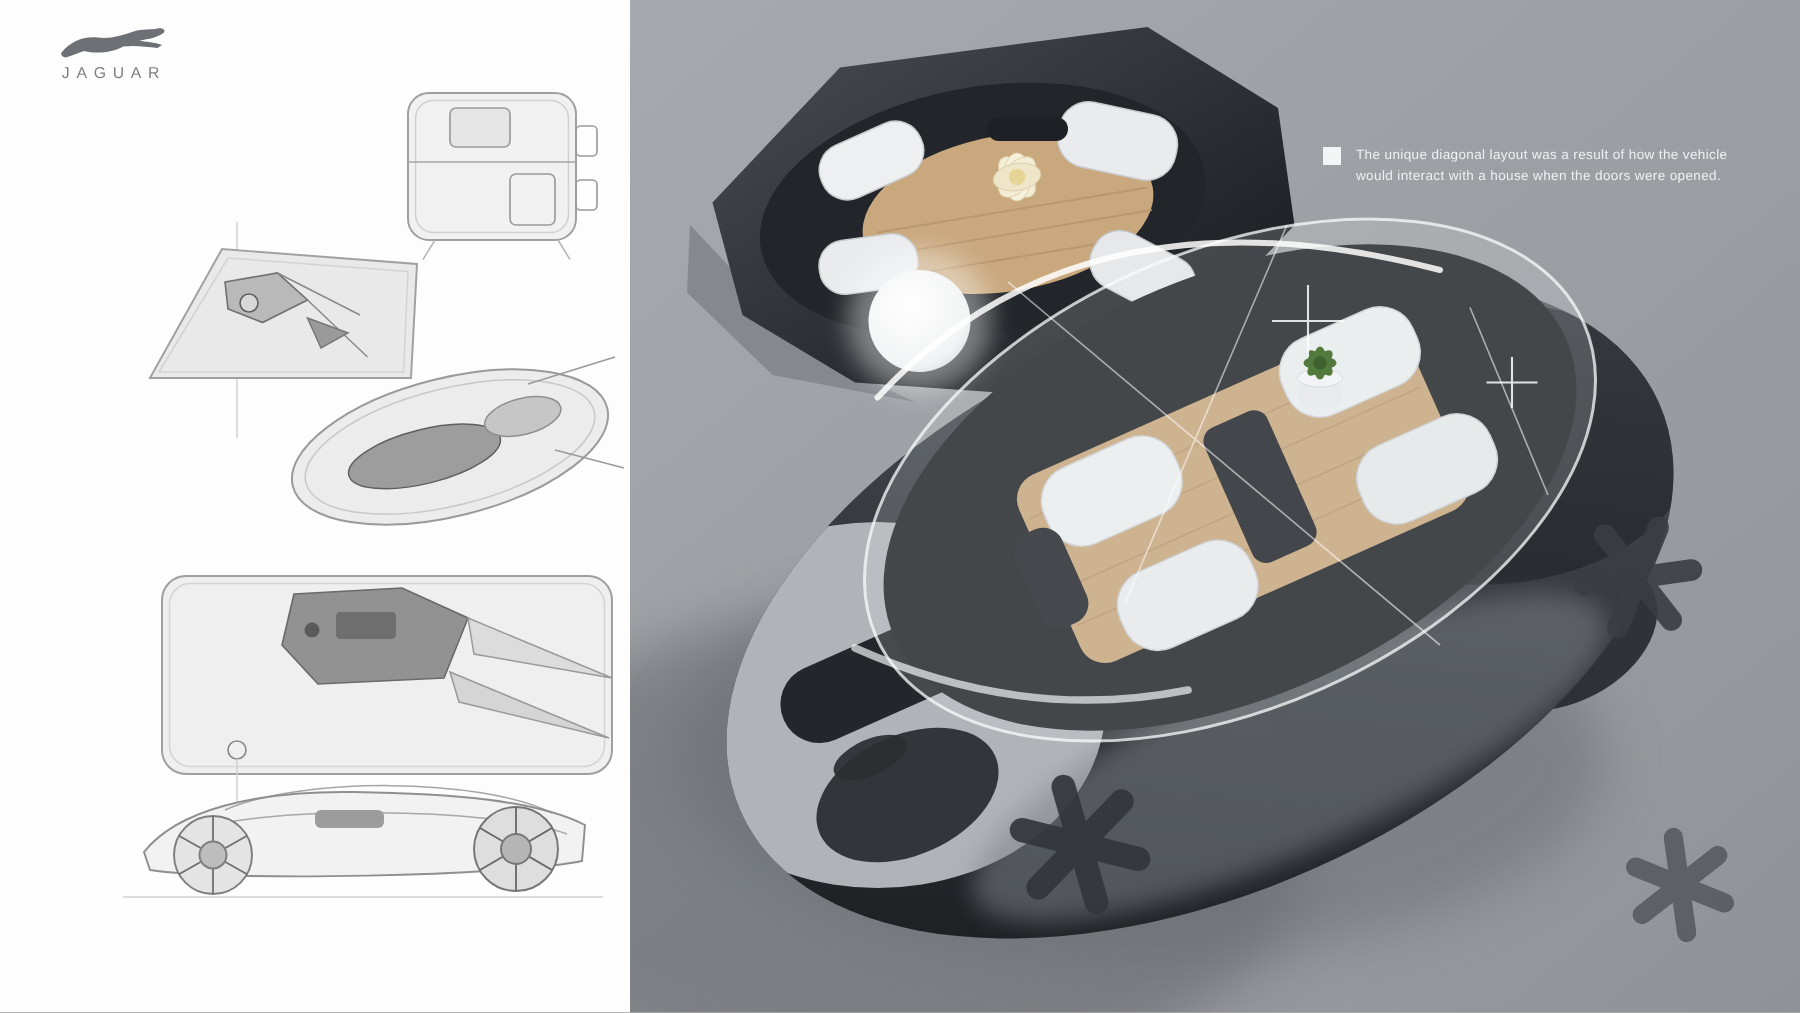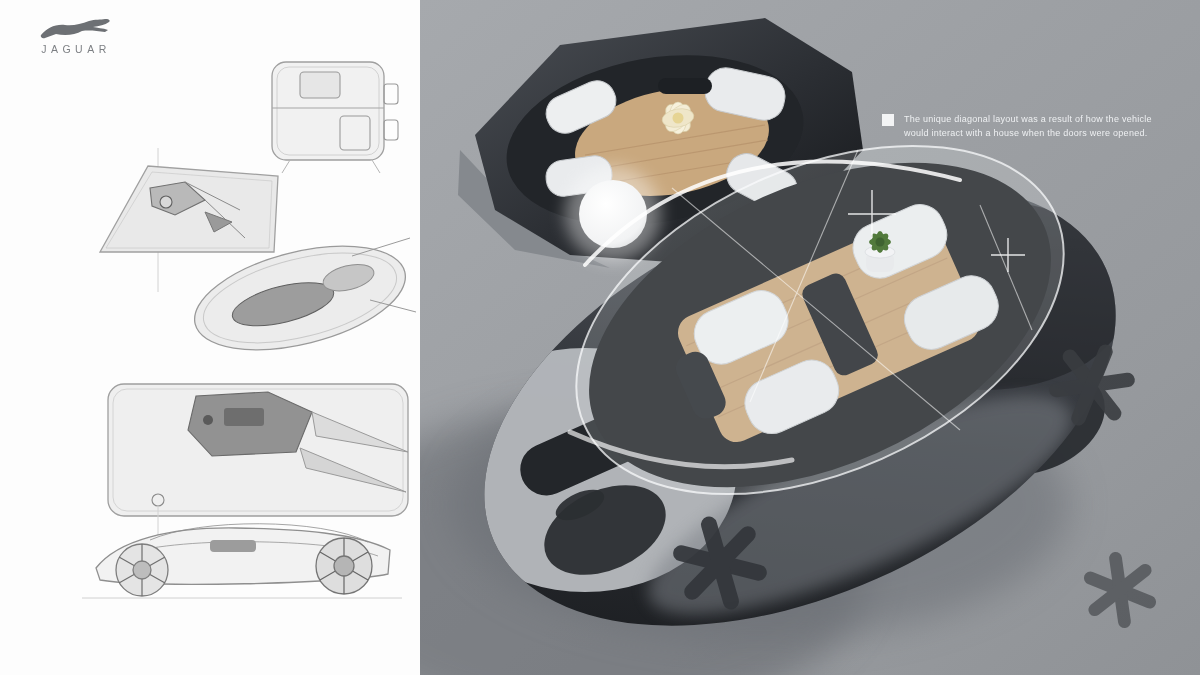--- a/index.html
+++ b/index.html
@@ -7,21 +7,21 @@
     width:1200px;height:675px;position:relative;display:flex;overflow:hidden;
     font-family:"Liberation Sans",sans-serif;background:#fff;
   }
   .left-panel{flex:0 0 420px;width:420px;height:675px;position:relative;background:#fdfdfd;text-decoration:underline;}
   .right-panel{flex:1;position:relative;height:675px;
     background:linear-gradient(140deg,#a6a9ad 0%,#9da0a4 40%,#96999d 75%,#8f9296 100%);}
   .sketches,.renders{position:absolute;left:0;top:0;width:100%;height:100%;display:block;}
   .logo{position:absolute;top:18px;left:34px;width:84px;text-align:center;z-index:3;}
   .logo svg{display:block;margin:0 auto;}
   .logo-text{font-size:10.5px;letter-spacing:4.5px;color:#7c7f83;margin-top:3px;font-weight:400;}
-  .annotation{position:absolute;left:462px;top:112px;width:276px;display:flex;gap:10px;align-items:flex-start;z-index:4;}
+  .annotation{position:absolute;left:462px;top:96px;width:276px;display:flex;gap:10px;align-items:flex-start;z-index:4;}
   .annotation .bullet{width:12px;height:12px;background:#f3f4f5;flex:0 0 12px;margin-top:2px;}
   .annotation p{margin:0;font-size:9px;line-height:1.6;color:#eef0f2;letter-spacing:.25px;}
 </style>
 </head>
 <body>
 
 <div class="board">
 
   <div class="left-panel">
 

